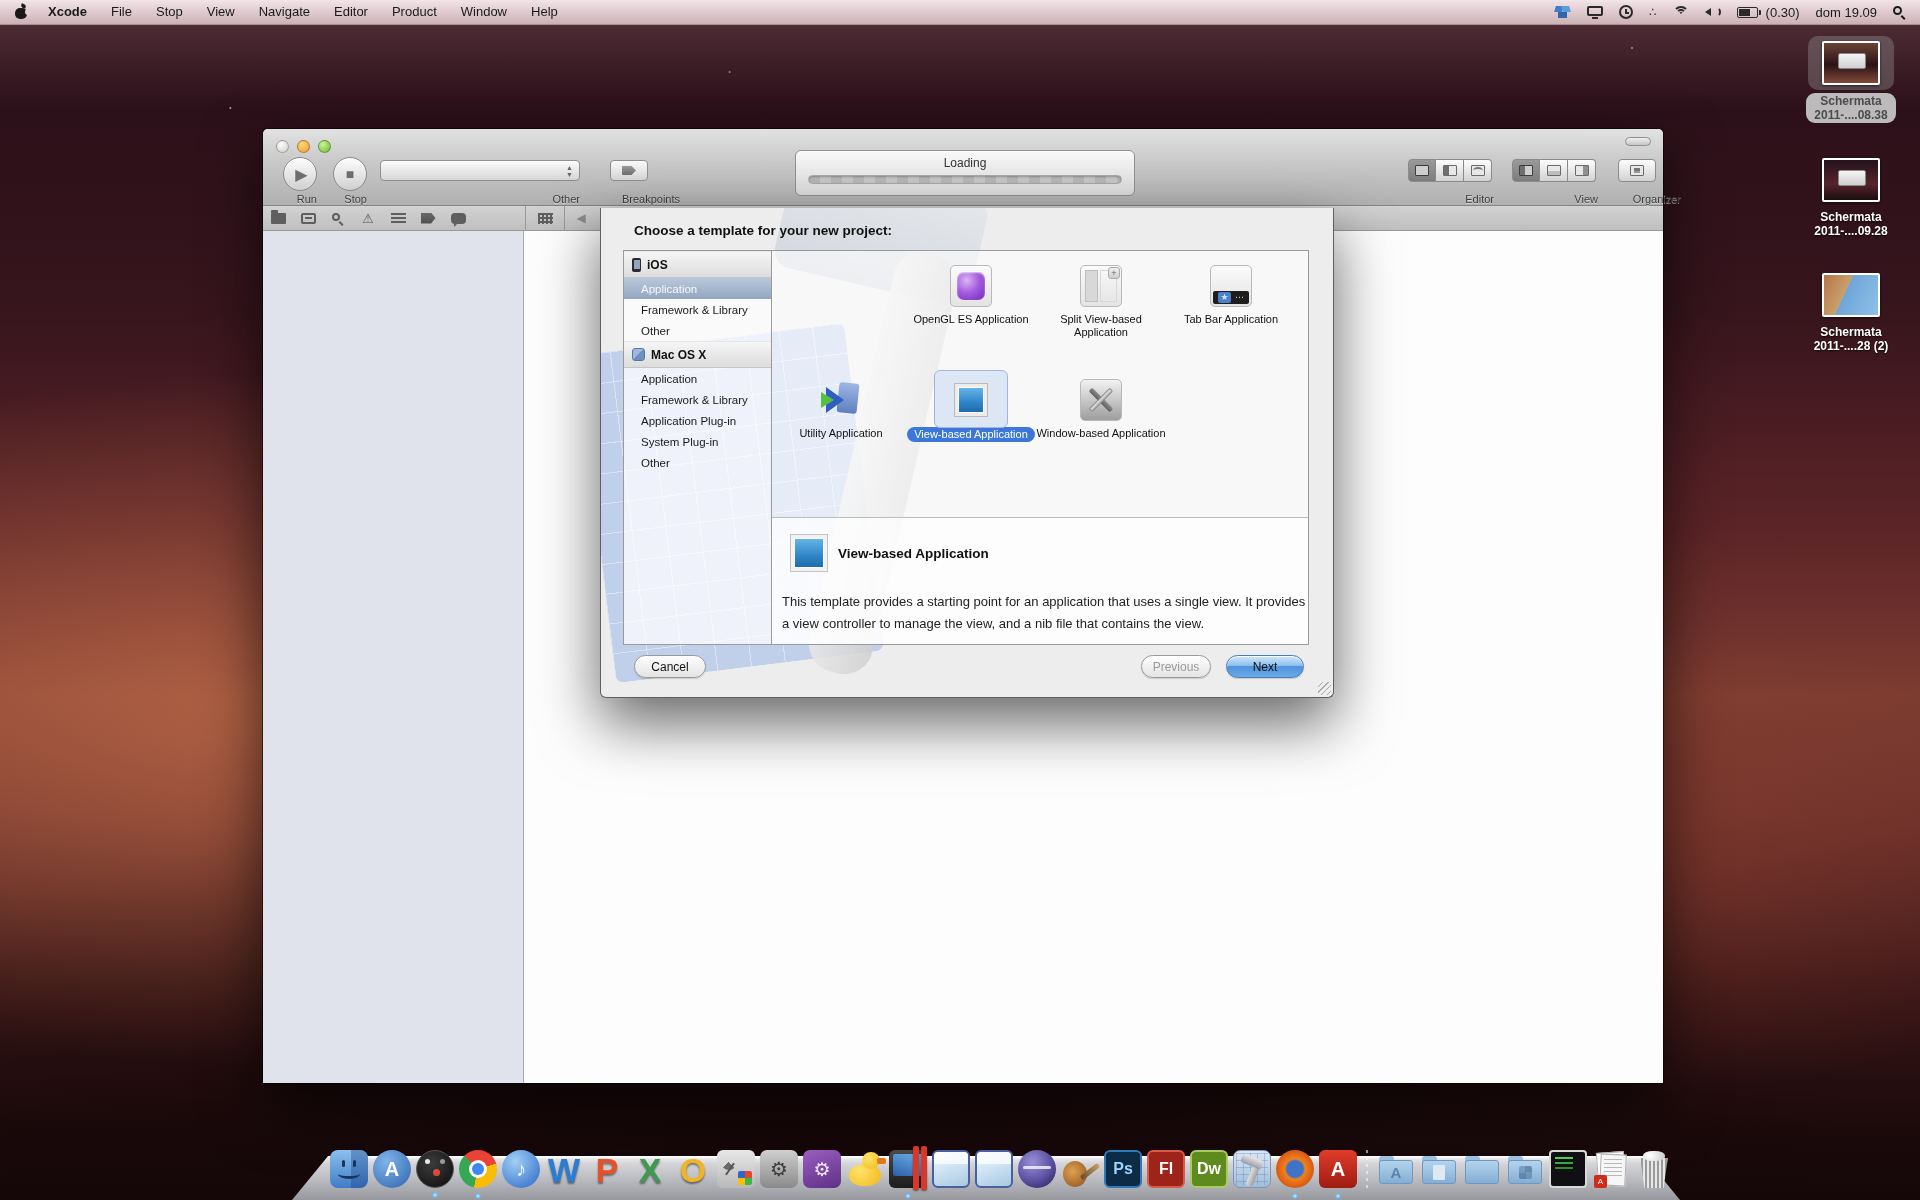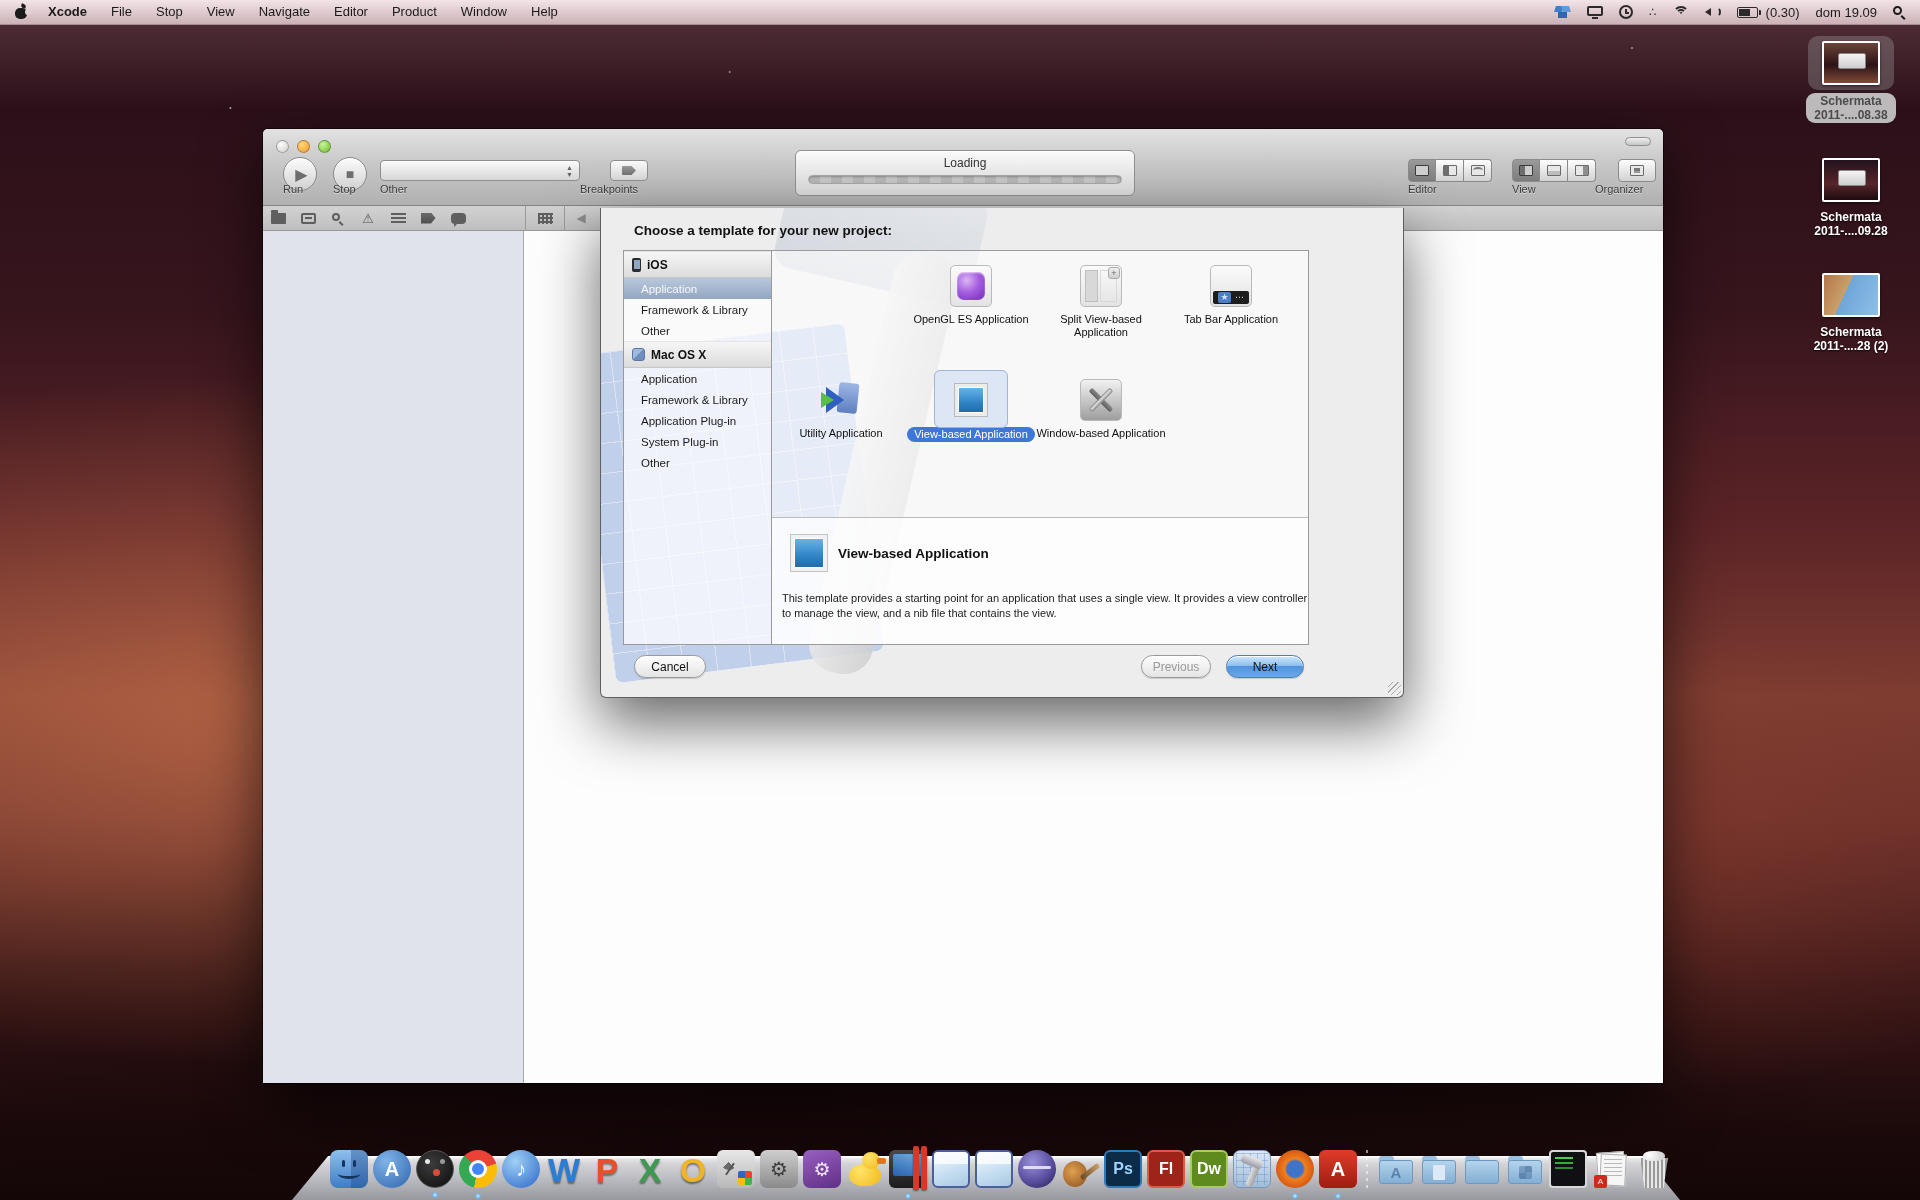--- a/index.html
+++ b/index.html
@@ -79,21 +79,21 @@
   
   .xwin { position:absolute; left:263px; top:129px; width:1400px; height:954px; border-radius:5px 5px 2px 2px;
     box-shadow:0 22px 60px rgba(0,0,0,.65), 0 0 0 1px rgba(0,0,0,.55); background:#fff; z-index:10; }
   .toolbar { position:absolute; left:0; top:0; right:0; height:77px; border-radius:5px 5px 0 0;
     background:linear-gradient(180deg,#e2e2e2 0%,#c8c8c8 45%,#b0b0b0 100%);
     border-bottom:1px solid #848484; }
   .tl { position:absolute; top:11px; width:13px; height:13px; border-radius:50%; border:1px solid rgba(0,0,0,.3); }
   .tl.c { left:13px; background:radial-gradient(circle at 35% 30%, #fdfdfd, #cfccc7); }
   .tl.m { left:34px; background:radial-gradient(circle at 35% 30%, #ffd778, #f29b2e); }
   .tl.z { left:55px; background:radial-gradient(circle at 35% 30%, #c8f598, #6cb92e); }
-  .tbtn-label { position:absolute; top:54px; font-size:11px; color:#3c3c3c; text-shadow:0 1px 0 rgba(255,255,255,.5); text-align:left; }
+  .tbtn-label { position:absolute; top:64px; font-size:11px; color:#3c3c3c; text-shadow:0 1px 0 rgba(255,255,255,.5); text-align:right; }
   .roundbtn { position:absolute; top:28px; width:34px; height:34px; border-radius:50%;
     background:linear-gradient(180deg,#fdfdfd,#d0d0d0); border:1px solid #8a8a8a; box-shadow:inset 0 1px 0 #fff;
     display:flex; align-items:center; justify-content:center; color:#5a5a5a; }
   .runglyph { font-size:16px; color:#6e6e6e; margin-left:3px; }
   .stopglyph { font-size:14px; color:#6e6e6e; }
   .scheme { position:absolute; left:117px; top:31px; width:200px; height:21px; border-radius:4px;
     background:linear-gradient(180deg,#fbfbfb,#d6d6d6); border:1px solid #8f8f8f; box-shadow:inset 0 1px 0 #fff; }
   .scheme .arrows { position:absolute; right:6px; top:3px; font-size:7px; line-height:7px; color:#666; text-align:center; }
   .bpbtn { position:absolute; left:347px; top:31px; width:38px; height:21px; border-radius:4px;
     background:linear-gradient(180deg,#fbfbfb,#d6d6d6); border:1px solid #8f8f8f; display:flex; align-items:center; justify-content:center; }
@@ -142,21 +142,21 @@
   .gico.grid { background:repeating-linear-gradient(90deg,#5f5f5f 0 2px,transparent 2px 4px),repeating-linear-gradient(180deg,#5f5f5f 0 2px,transparent 2px 4px); }
   .navdiv { width:1px; height:25px; background:#9a9a9a; margin:0 4px; }
   .histbtn { color:#8c8c8c; font-size:12px; width:24px; text-align:center; }
 
   
   .content { position:absolute; left:0; top:102px; right:0; bottom:0; display:flex; }
   .navigator { width:261px; background:#e0e3ec; border-right:1px solid #a8a8a8; }
   .editor { flex:1; background:#fdfdfd; }
 
   
-  .sheet { position:absolute; left:600px; top:208px; width:804px; height:490px; z-index:20;
+  .sheet { position:absolute; left:600px; top:208px; width:734px; height:490px; z-index:20;
     background:#ededed; border:1px solid #5f5f5f; border-top:none; border-radius:0 0 6px 6px;
     box-shadow:0 25px 60px rgba(0,0,0,.6); overflow:hidden; }
   .wm-blueprint { position:absolute; left:-6px; top:130px; width:270px; height:330px; background:#9cb8e8; opacity:.55;
     transform:rotate(-7deg); border-radius:8px;
     background-image:repeating-linear-gradient(90deg,rgba(255,255,255,.5) 0 1px,transparent 1px 34px),repeating-linear-gradient(180deg,rgba(255,255,255,.5) 0 1px,transparent 1px 30px); background-color:#9cb8e8; }
   .wm-handle { position:absolute; left:250px; top:40px; width:64px; height:430px; background:linear-gradient(90deg,#e9e9e9,#cfcfcf); opacity:.85; transform:rotate(13deg); border-radius:28px; }
   .wm-head { position:absolute; left:180px; top:-30px; width:200px; height:110px; background:linear-gradient(180deg,#dfe3ea,#c3c9d4); opacity:.6; transform:rotate(13deg); border-radius:18px; }
   .sheet-title { position:absolute; left:33px; top:15px; font-size:13.5px; font-weight:bold; color:#111; }
   .tbox { position:absolute; left:22px; top:42px; width:686px; height:395px; border:1px solid #9a9a9a; background:rgba(255,255,255,.6); }
   .tb-side { position:absolute; left:0; top:0; bottom:0; width:148px; border-right:1px solid #9a9a9a; background:rgba(255,255,255,.35); }
@@ -192,21 +192,21 @@
   .viewt { position:absolute; left:4px; top:4px; width:34px; height:34px; background:#fff; border:1px solid #b9b9b9; box-shadow:inset 0 0 0 3px #ececec; }
   .viewt i { position:absolute; inset:4px; background:linear-gradient(180deg,#64b4e6 0%,#2f85c8 60%,#1e6cab 100%); }
   .wint { background:linear-gradient(180deg,#f2f2f2,#9e9e9e); }
   .wint .t1, .wint .t2 { position:absolute; left:50%; top:50%; border-radius:2px; }
   .wint .t1 { width:30px; height:5px; background:linear-gradient(180deg,#8a8a8a,#5f5f5f); transform:translate(-50%,-50%) rotate(45deg); }
   .wint .t2 { width:30px; height:5px; background:linear-gradient(180deg,#e8e8e8,#b0b0b0); transform:translate(-50%,-50%) rotate(-45deg); border:1px solid #8f8f8f; }
   .tb-desc { position:absolute; left:148px; right:0; bottom:0; height:127px; border-top:1px solid #bcbcbc; background:rgba(255,255,255,.72); }
   .dviewicon { position:absolute; left:18px; top:16px; width:38px; height:38px; background:#fff; border:1px solid #c4c4c4; box-shadow:inset 0 0 0 3px #f2f2f2; }
   .dviewicon i { position:absolute; inset:4px; background:linear-gradient(180deg,#64b4e6 0%,#2f85c8 60%,#1e6cab 100%); }
   .dtitle { position:absolute; left:66px; top:28px; font-size:13.5px; font-weight:bold; color:#111; }
-  .dbody { position:absolute; left:10px; right:0; top:73px; font-size:11px; line-height:15px; color:#222; }
+  .dbody { position:absolute; left:10px; right:0; top:73px; font-size:13px; line-height:22px; color:#222; }
   .btn { position:absolute; height:23px; border-radius:12px; font-size:12px; display:flex; align-items:center; justify-content:center;
     background:linear-gradient(180deg,#fefefe,#e4e4e4); border:1px solid #9a9a9a; box-shadow:0 1px 1px rgba(0,0,0,.15), inset 0 1px 0 #fff; color:#111; }
   .btn.cancel { left:33px; bottom:19px; width:72px; }
   .btn.prev { left:540px; bottom:19px; width:70px; color:#9a9a9a; }
   .btn.next { left:625px; bottom:19px; width:78px;
     background:linear-gradient(180deg,#cfe8fb 0%,#8ec0ef 45%,#5193dd 50%,#6aaae8 100%); border:1px solid #4a7cb5; }
   .grip { position:absolute; right:2px; bottom:2px; width:13px; height:13px;
     background:repeating-linear-gradient(135deg,transparent 0 3px,#9a9a9a 3px 4px); opacity:.8; }
 
   

